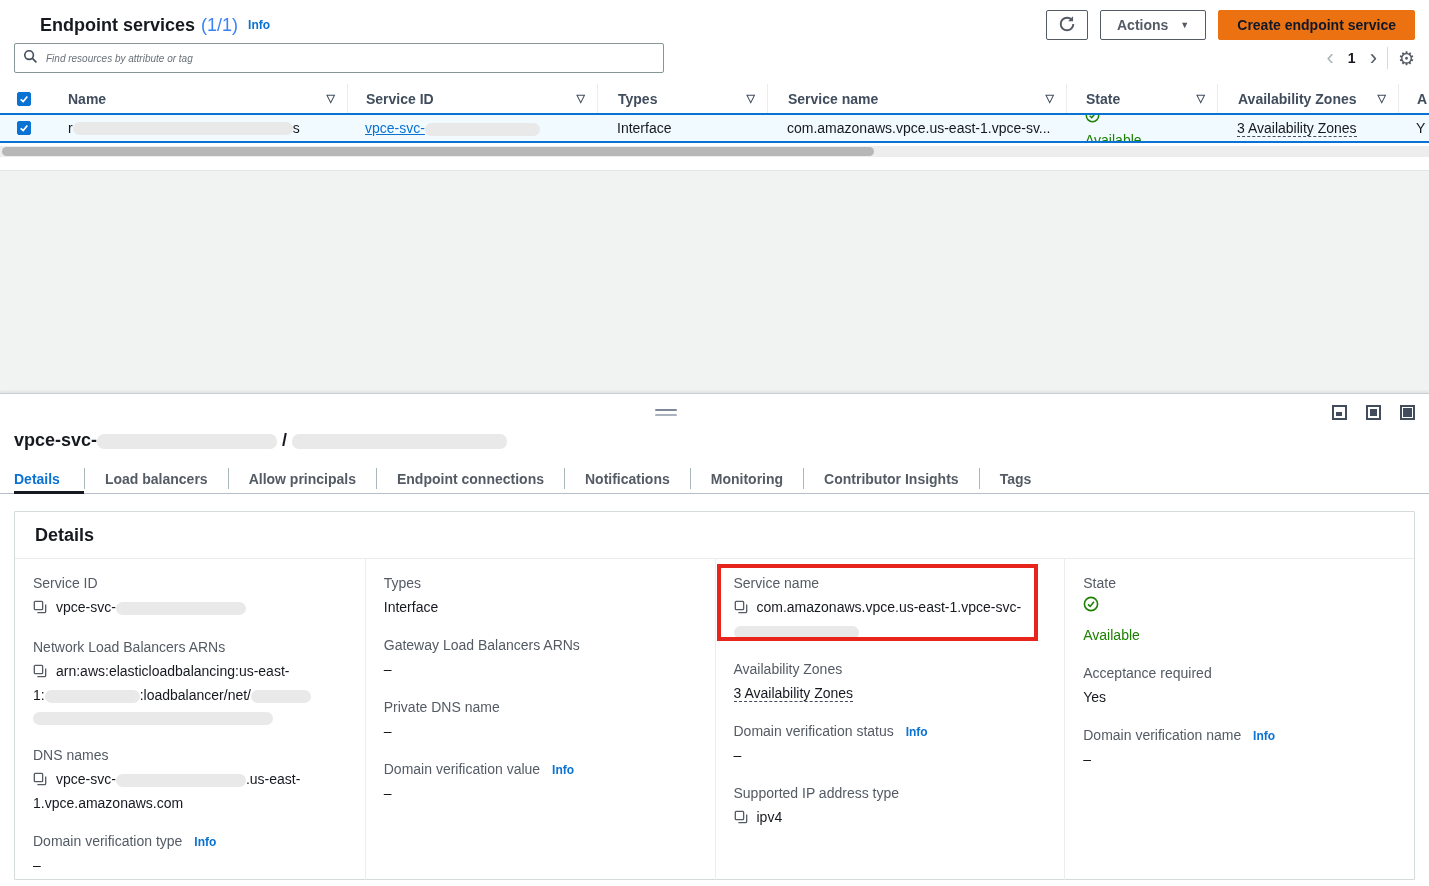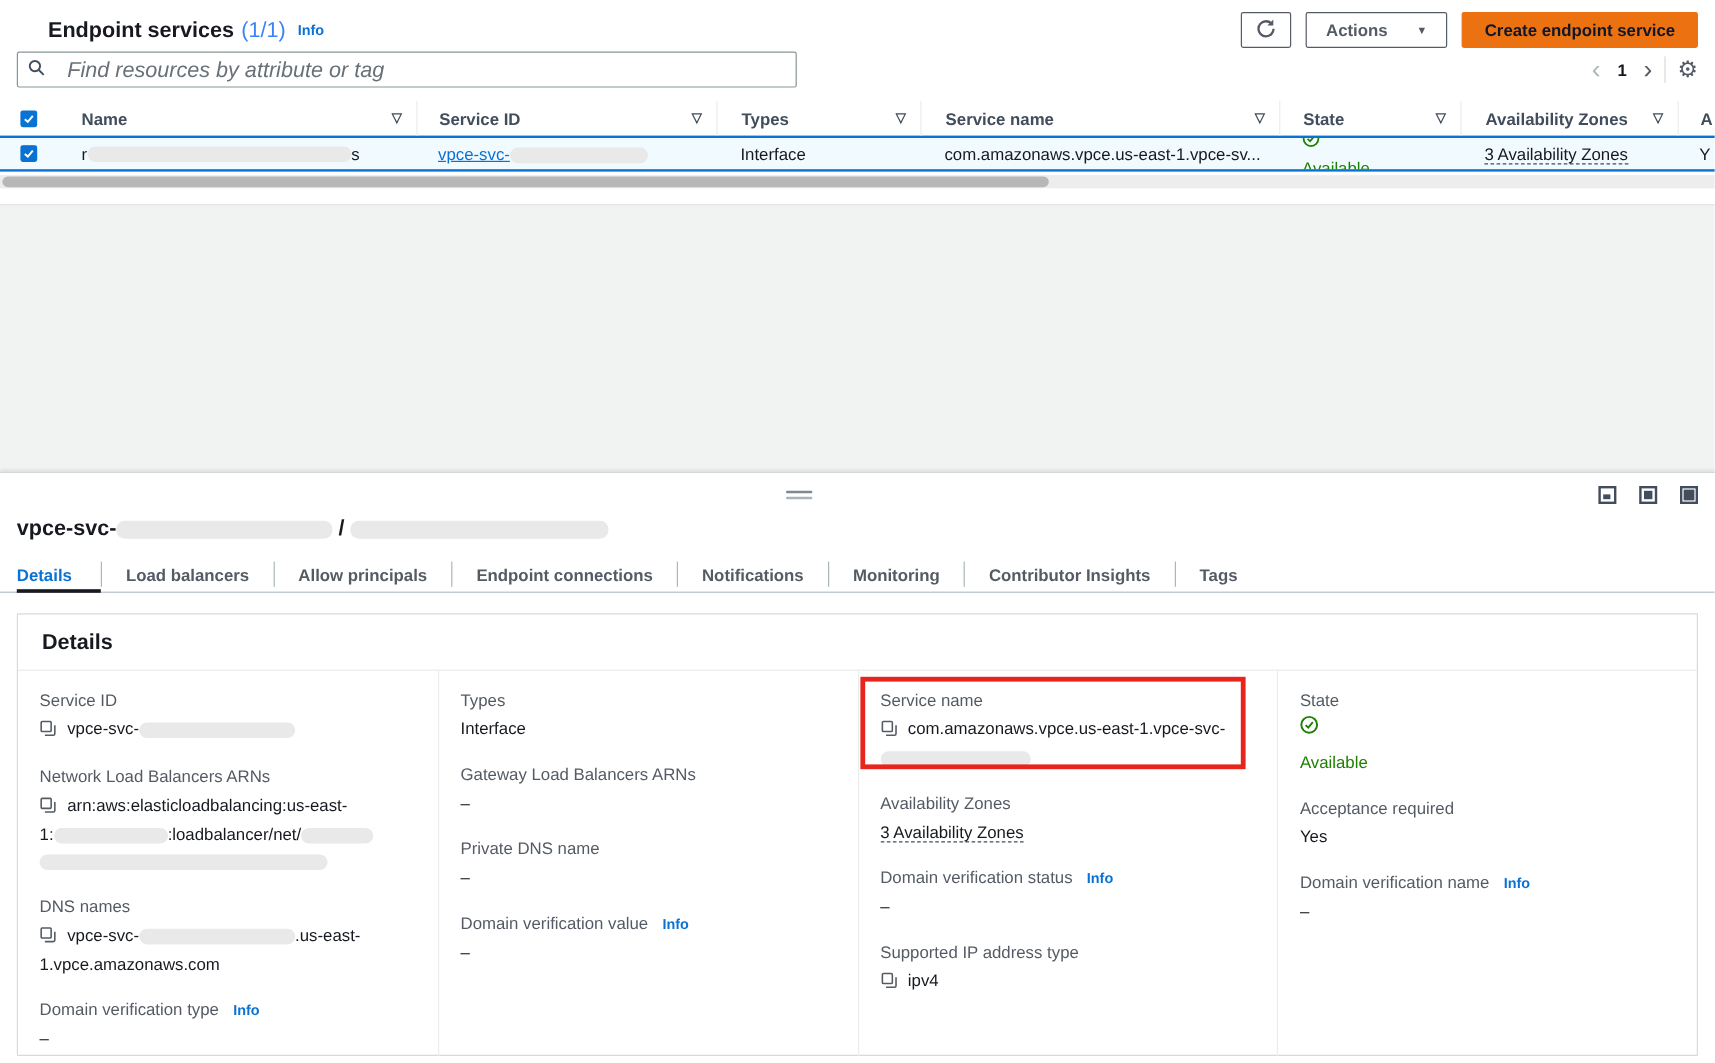--- a/index.html
+++ b/index.html
@@ -14,28 +14,28 @@
   .top-section { position:absolute; left:0; top:0; width:1429px; height:170px; background:#fff; }
   .title-row { position:absolute; left:8px; top:8px; right:14px; height:34px; display:flex; align-items:center;margin-left:32px; }
   .page-title { font-size:18px; font-weight:bold; color:#16191f; }
   .page-count { font-size:18px; font-weight:normal; color:#3b82f6; margin-left:6px; }
   .info-link { font-size:12px; font-weight:bold; color:#0972d3; margin-left:10px; cursor:pointer; }
   .title-actions { margin-left:auto; display:flex; align-items:center; gap:12px; }
   .btn { height:30px; border:1px solid #545b64; border-radius:2px; background:#fff;
          display:flex; align-items:center; justify-content:center; font-weight:bold;
          font-size:14px; color:#545b64; cursor:pointer; padding:0 16px; }
   .btn-refresh { width:42px; padding:0; }
-  .btn-actions { gap:24px; }
+  .btn-actions { gap:12px; }
   .caret { font-size:9px; color:#545b64; }
   .btn-primary { background:#ec7211; border-color:#ec7211; color:#0f172a; padding:0 18px; }
   .search-row { position:absolute; left:14px; top:42px; right:14px; height:32px; display:flex; align-items:center; }
   .search-box { width:650px; height:30px; border:1px solid #879596; border-radius:2px; background:#fff;
                 display:flex; align-items:center; padding:0 8px; }
   .search-box svg { flex:0 0 auto; }
-  .search-input { border:none; outline:none; flex:1; margin-left:16px; font-size:18px;
+  .search-input { border:none; outline:none; flex:1; margin-left:6px; font-size:10px;
                   font-family:"Liberation Sans", sans-serif; color:#701a75; background:transparent; }
   .search-input::placeholder { font-style:italic; color:#687078; }
   .pager { margin-left:auto; display:flex; align-items:center; gap:10px; }
   .pg-prev { color:#aab7b8; font-size:22px; line-height:1; cursor:default; }
   .pg-next { color:#545b64; font-size:22px; line-height:1; cursor:pointer; }
   .pg-num  { font-weight:bold; font-size:14px; color:#16191f; padding:0 4px; }
   .pg-sep  { width:1px; height:22px; background:#d5dbdb; }
   .gear { font-size:19px; color:#545b64; cursor:pointer; line-height:1; }
   
   .table { position:absolute; left:0; top:84px; width:1429px; }

